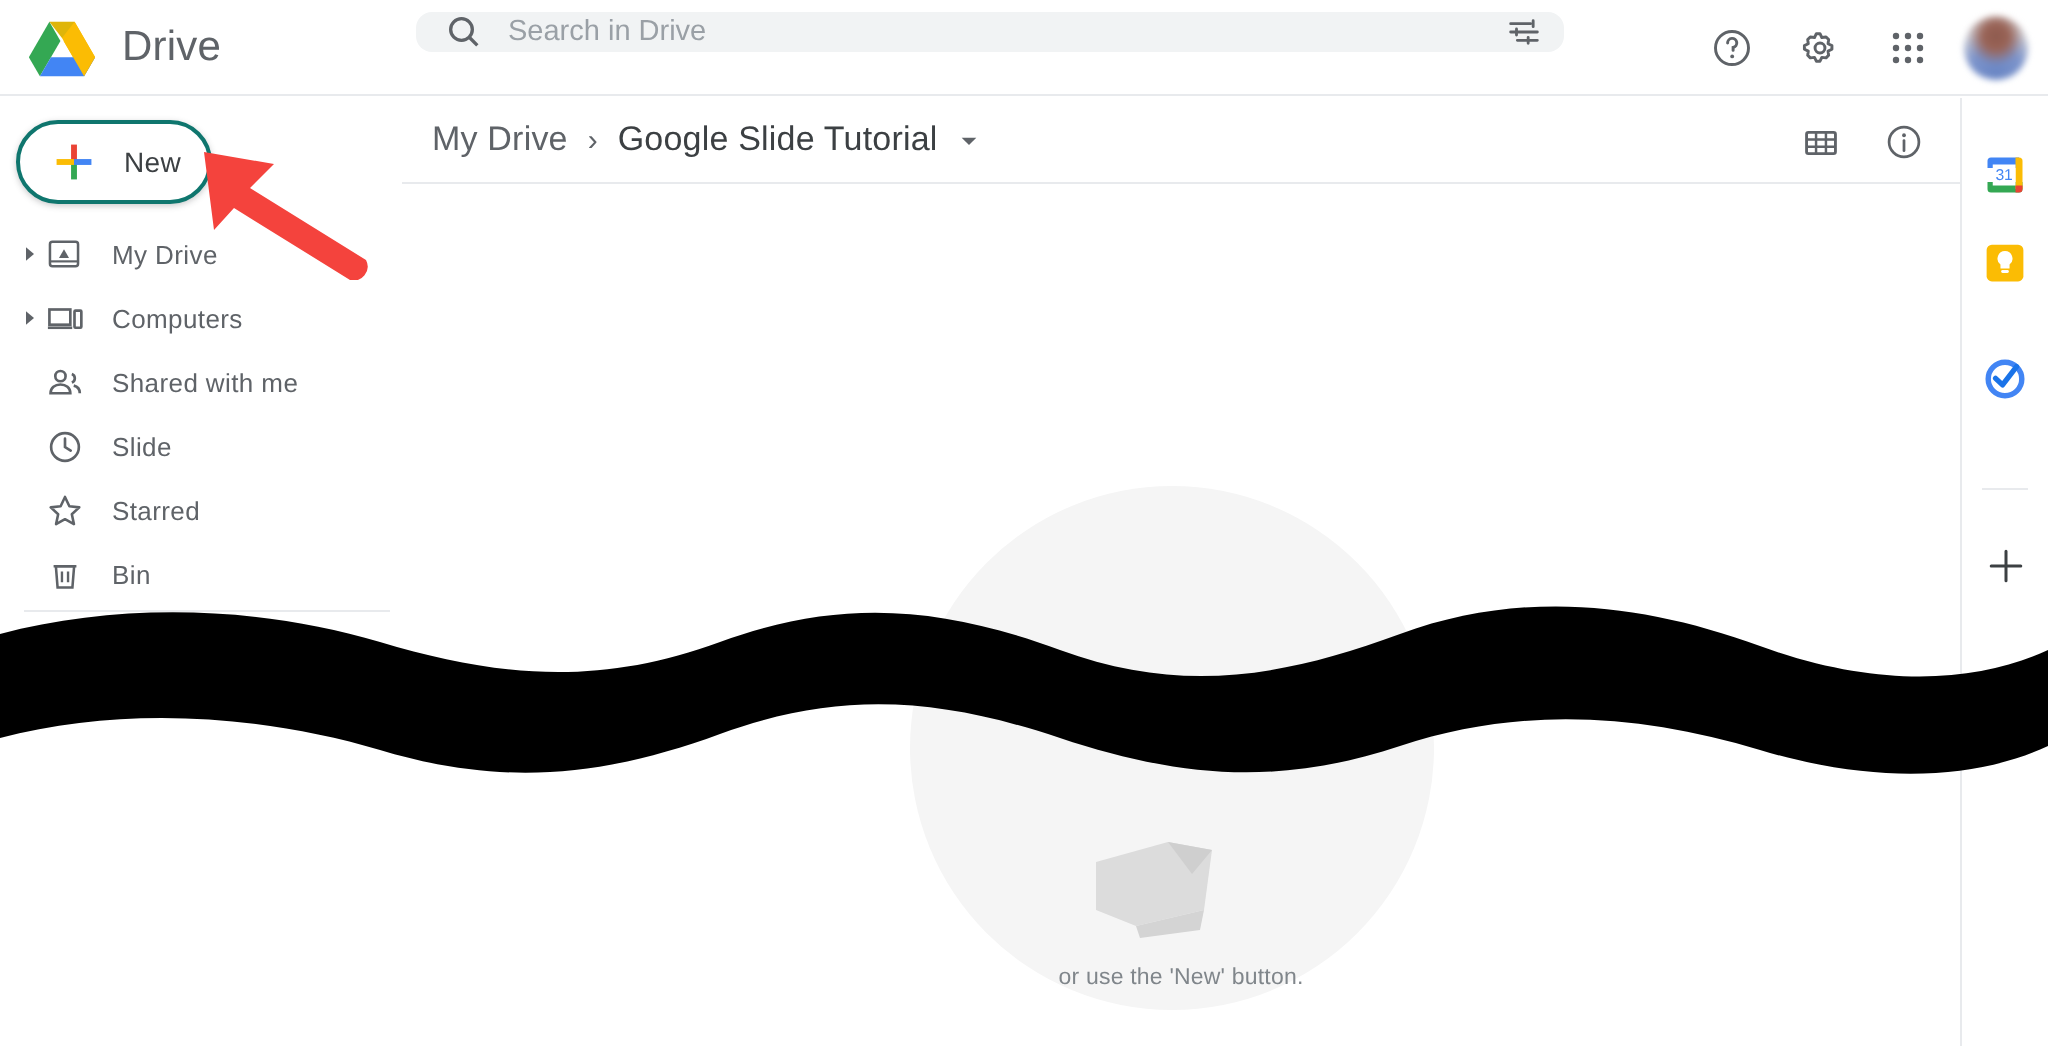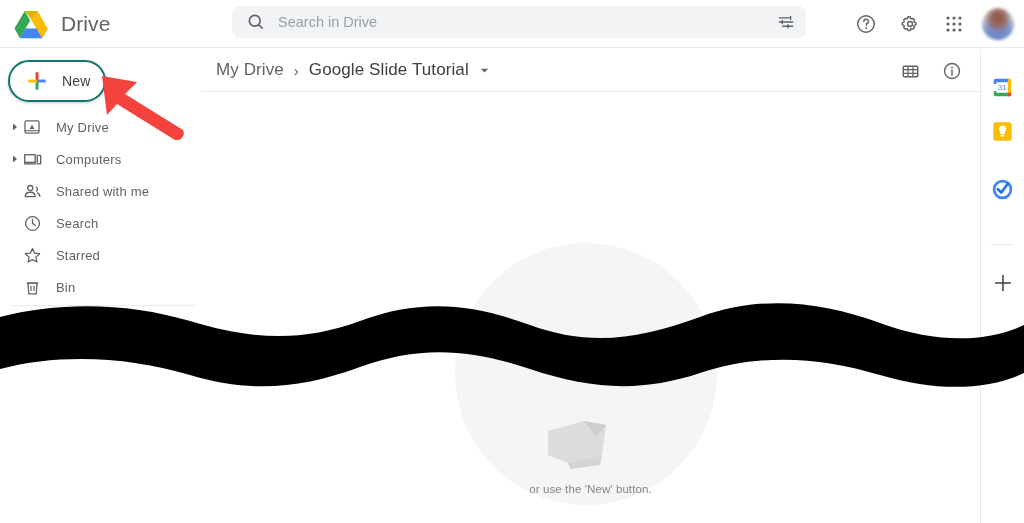--- a/index.html
+++ b/index.html
@@ -22,23 +22,23 @@
     display: flex; align-items: center; gap: 13px;
     height: 32px; cursor: pointer;
   }
   .brand-logo { width: 34px; height: 30px; display: block; }
   .brand-text {
     font-size: 21px; color: #5f6368; letter-spacing: .1px;
   }
 
   .search-wrap {
     position: absolute; left: 208px; top: 6px;
-    width: 574px; height: 32px;
+    width: 574px; height: 20px;
     background: #f1f3f4; border-radius: 8px;
-    display: flex; align-items: center; margin-left: 24px;
+    display: flex; align-items: center;
   }
   .search-icon { margin-left: 14px; width: 20px; height: 20px; flex: 0 0 auto; }
   .search-input {
     flex: 1 1 auto; border: none; outline: none; background: transparent;
     font-family: "Liberation Sans", sans-serif;
     font-size: 14.5px; color: #3c4043; margin-left: 12px;
   }
   .search-input::placeholder { color: #9aa0a6; }
   .tune-btn {
     width: 40px; height: 36px; display: flex; align-items: center;
@@ -308,21 +308,21 @@
         <span class="nav-label">Shared with me</span>
       </div>
 
       <div class="nav-item">
         <span class="nav-icon">
           <svg width="19" height="19" viewBox="0 0 20 20">
             <circle cx="10" cy="10" r="7.3" fill="none" stroke="#5f6368" stroke-width="1.4"></circle>
             <path d="M10 5.6V10l3 1.9" fill="none" stroke="#5f6368" stroke-width="1.4" stroke-linecap="round"></path>
           </svg>
         </span>
-        <span class="nav-label">Search</span>
+        <span class="nav-label">Slide</span>
       </div>
 
       <div class="nav-item">
         <span class="nav-icon">
           <svg width="19" height="19" viewBox="0 0 20 20">
             <path d="M10 2.6l2.3 4.9 5.2.6-3.9 3.6 1.1 5.2L10 14.3l-4.7 2.6 1.1-5.2-3.9-3.6 5.2-.6z" fill="none" stroke="#5f6368" stroke-width="1.35" stroke-linejoin="round"></path>
           </svg>
         </span>
         <span class="nav-label">Starred</span>
       </div>

